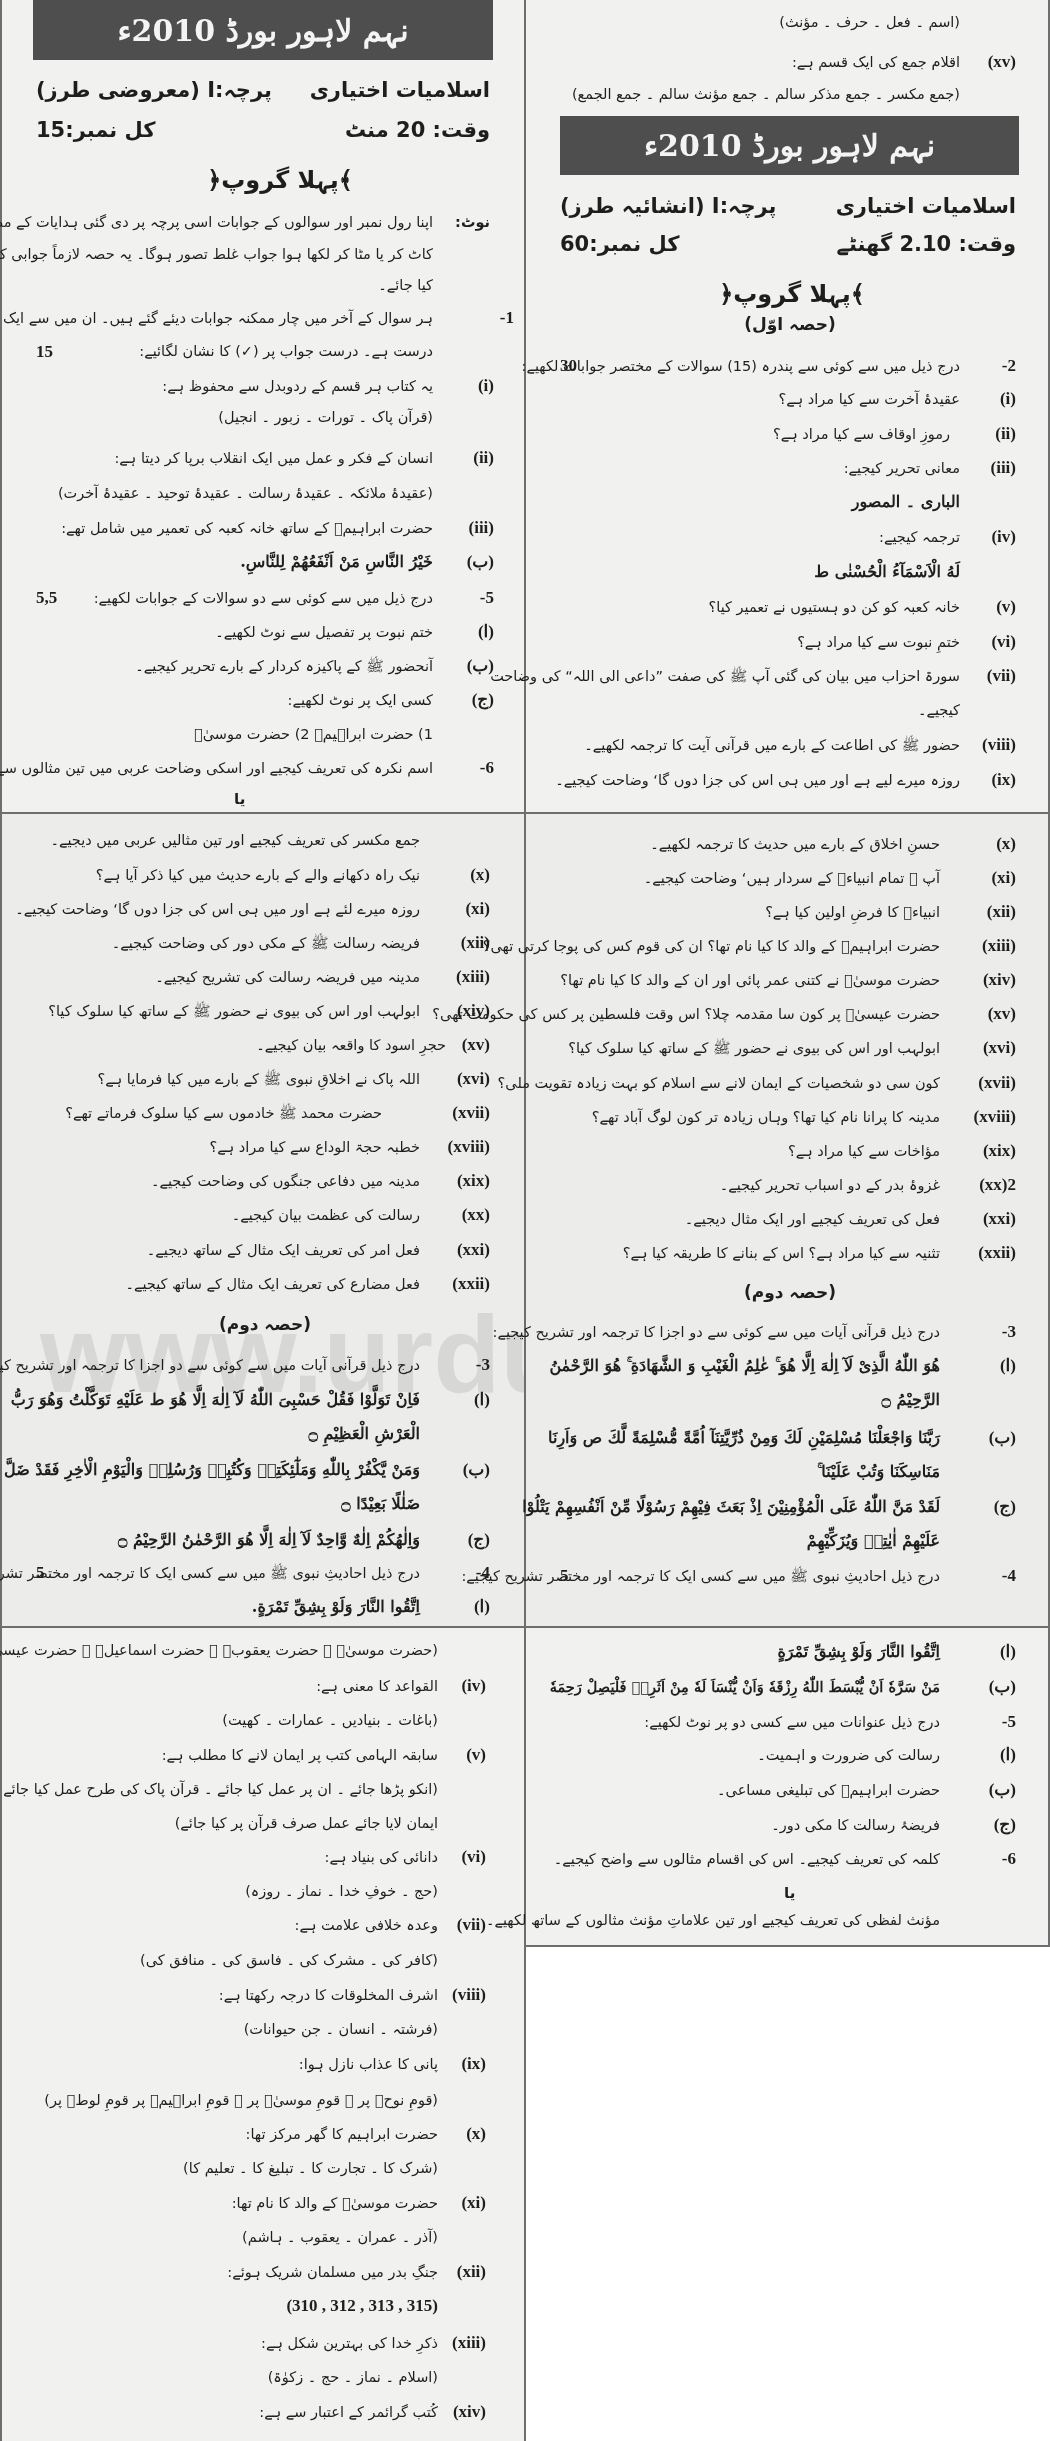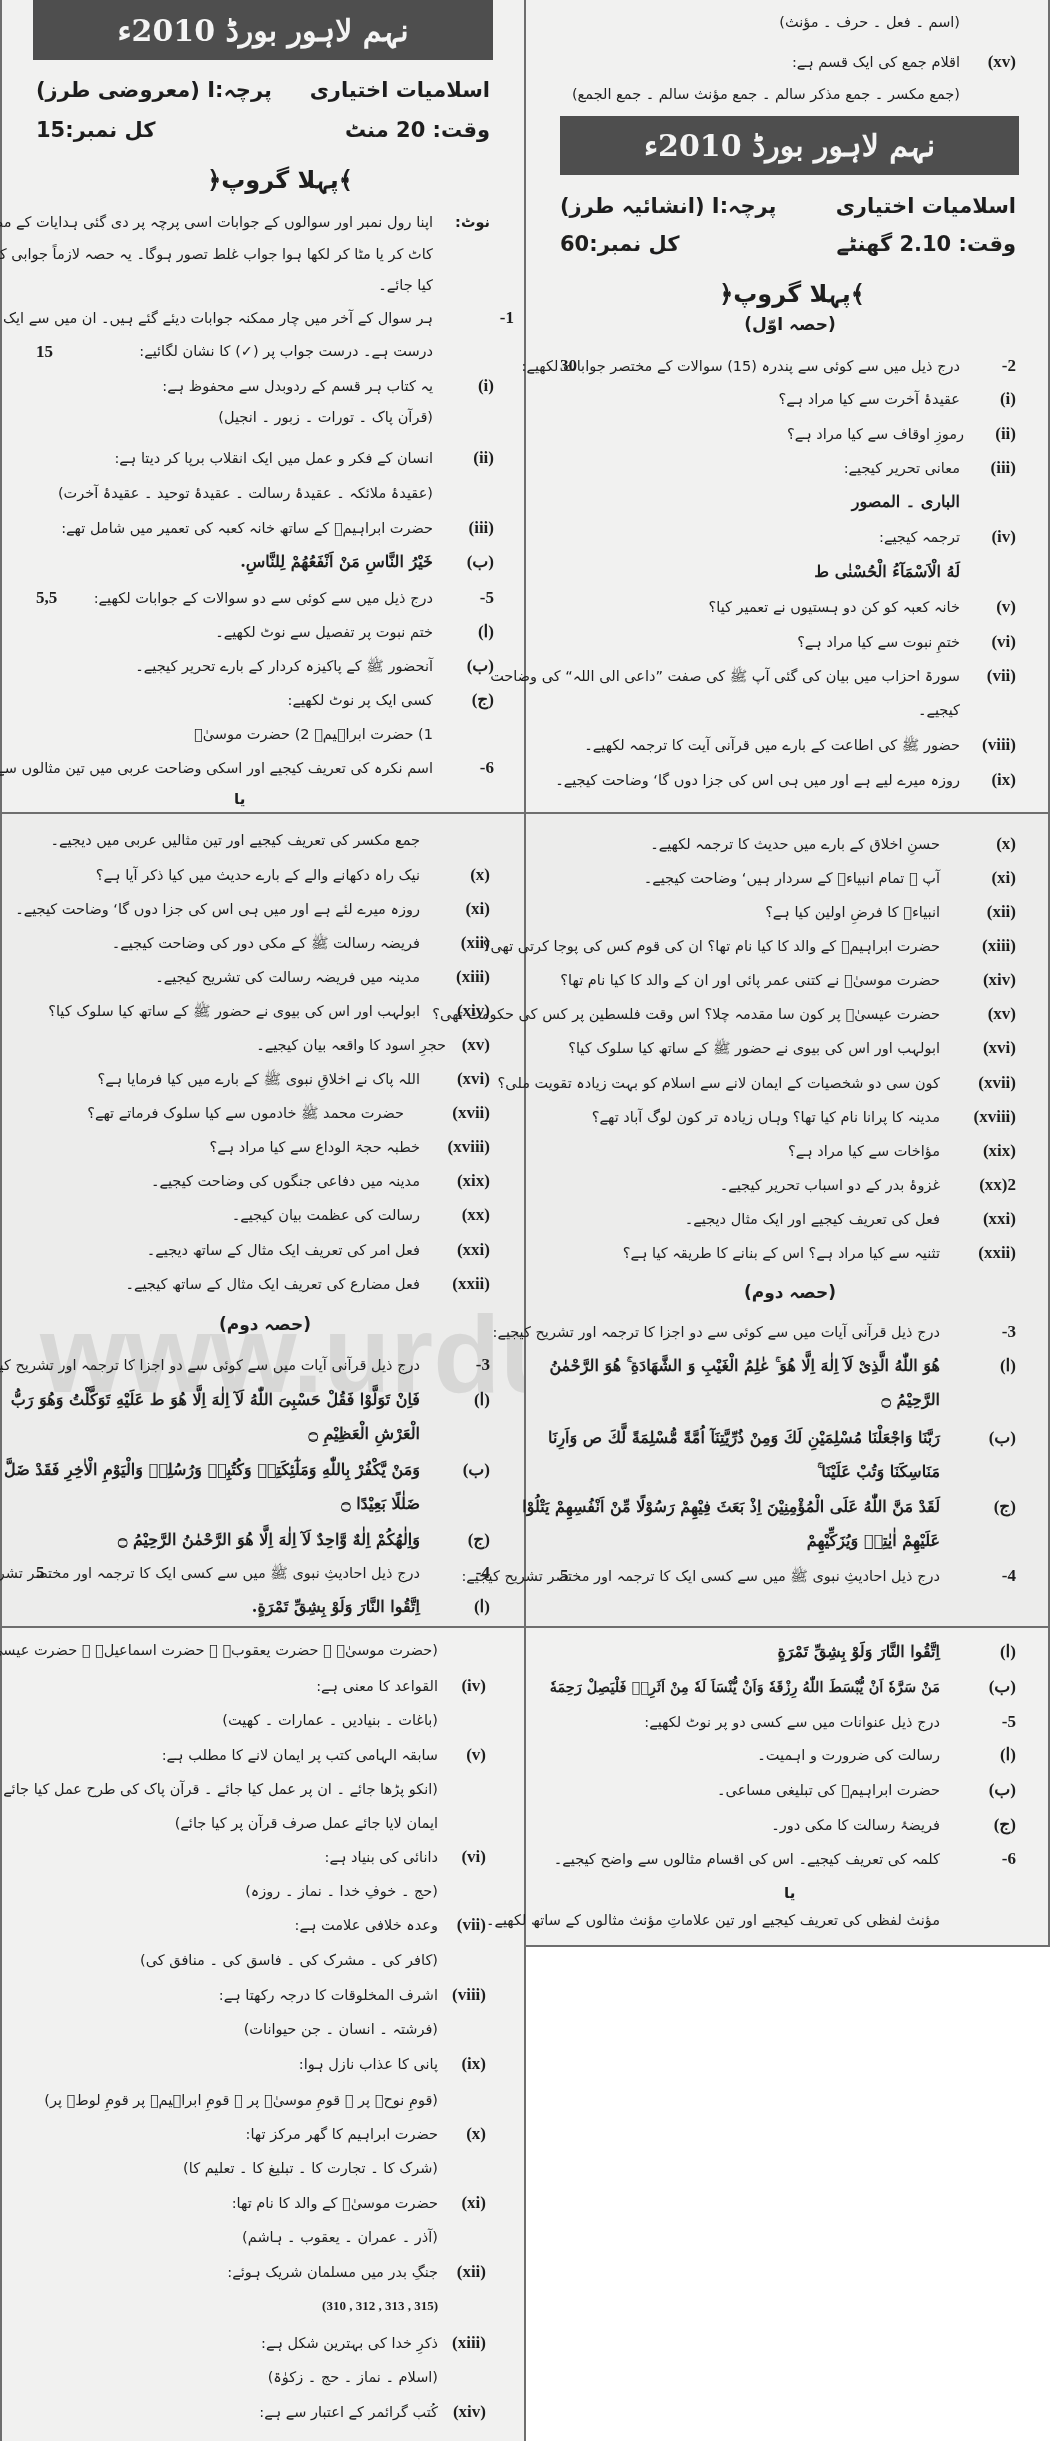--- a/index.html
+++ b/index.html
@@ -116,21 +116,21 @@
 <div class="line" style="right:630px;top:933px;">فریضہ رسالت ﷺ کے مکی دور کی وضاحت کیجیے۔</div>
 <div class="num" style="left:436px;top:967px;">(xiii)</div>
 <div class="line" style="right:630px;top:967px;">مدینہ میں فریضہ رسالت کی تشریح کیجیے۔</div>
 <div class="num" style="left:436px;top:1001px;">(xiv)</div>
 <div class="line" style="right:630px;top:1001px;">ابولہب اور اس کی بیوی نے حضور ﷺ کے ساتھ کیا سلوک کیا؟</div>
 <div class="num" style="left:436px;top:1035px;">(xv)</div>
 <div class="line" style="right:604px;top:1035px;">حجرِ اسود کا واقعہ بیان کیجیے۔</div>
 <div class="num" style="left:436px;top:1069px;">(xvi)</div>
 <div class="line" style="right:630px;top:1069px;">اللہ پاک نے اخلاقِ نبوی ﷺ کے بارے میں کیا فرمایا ہے؟</div>
 <div class="num" style="left:436px;top:1103px;">(xvii)</div>
-<div class="line" style="right:646px;top:1103px;">حضرت محمد ﷺ خادموں سے کیا سلوک فرماتے تھے؟</div>
+<div class="line" style="right:668px;top:1103px;">حضرت محمد ﷺ خادموں سے کیا سلوک فرماتے تھے؟</div>
 <div class="num" style="left:436px;top:1137px;">(xviii)</div>
 <div class="line" style="right:630px;top:1137px;">خطبہ حجۃ الوداع سے کیا مراد ہے؟</div>
 <div class="num" style="left:436px;top:1171px;">(xix)</div>
 <div class="line" style="right:630px;top:1171px;">مدینہ میں دفاعی جنگوں کی وضاحت کیجیے۔</div>
 <div class="num" style="left:436px;top:1205px;">(xx)</div>
 <div class="line" style="right:630px;top:1205px;">رسالت کی عظمت بیان کیجیے۔</div>
 <div class="num" style="left:436px;top:1240px;">(xxi)</div>
 <div class="line" style="right:630px;top:1240px;">فعل امر کی تعریف ایک مثال کے ساتھ دیجیے۔</div>
 <div class="num" style="left:436px;top:1274px;">(xxii)</div>
 <div class="line" style="right:630px;top:1274px;">فعل مضارع کی تعریف ایک مثال کے ساتھ کیجیے۔</div>
@@ -175,21 +175,21 @@
 <div class="line" style="right:612px;top:2054px;">پانی کا عذاب نازل ہوا:</div>
 <div class="line opts" style="right:612px;top:2090px;">(قومِ نوحؑ پر ۔ قومِ موسیٰؑ پر ۔ قومِ ابراہیمؑ پر قومِ لوطؑ پر)</div>
 <div class="num" style="left:432px;top:2124px;">(x)</div>
 <div class="line" style="right:612px;top:2124px;">حضرت ابراہیم کا گھر مرکز تھا:</div>
 <div class="line opts" style="right:612px;top:2158px;">(شرک کا ۔ تجارت کا ۔ تبلیغ کا ۔ تعلیم کا)</div>
 <div class="num" style="left:432px;top:2193px;">(xi)</div>
 <div class="line" style="right:612px;top:2193px;">حضرت موسیٰؑ کے والد کا نام تھا:</div>
 <div class="line opts" style="right:612px;top:2227px;">(آذر ۔ عمران ۔ یعقوب ۔ ہاشم)</div>
 <div class="num" style="left:432px;top:2262px;">(xii)</div>
 <div class="line" style="right:612px;top:2262px;">جنگِ بدر میں مسلمان شریک ہوئے:</div>
-<div class="line opts" style="right:612px;top:2296px;direction:ltr;font-family:'Liberation Serif',serif;font-weight:bold;font-size:13px;">(310 , 312 , 313 , 315)</div>
+<div class="line opts" style="right:612px;top:2296px;direction:ltr;font-family:'Liberation Serif',serif;font-weight:bold;font-size:17px;">(310 , 312 , 313 , 315)</div>
 <div class="num" style="left:432px;top:2333px;">(xiii)</div>
 <div class="line" style="right:612px;top:2333px;">ذکرِ خدا کی بہترین شکل ہے:</div>
 <div class="line opts" style="right:612px;top:2367px;">(اسلام ۔ نماز ۔ حج ۔ زکوٰۃ)</div>
 <div class="num" style="left:432px;top:2402px;">(xiv)</div>
 <div class="line" style="right:612px;top:2402px;">کُتب گرائمر کے اعتبار سے ہے:</div>
 
 <div class="panel" style="left:524px;top:-2px;width:526px;height:816px;"></div>
 <div class="line opts" style="right:90px;top:12px;">(اسم ۔ فعل ۔ حرف ۔ مؤنث)</div>
 <div class="num" style="left:962px;top:52px;">(xv)</div>
 <div class="line" style="right:90px;top:52px;">اقلام جمع کی ایک قسم ہے:</div>
@@ -205,21 +205,21 @@
 <div class="group" style="left:712px;top:280px;width:160px;">﴾پہلا گروپ﴿</div>
 <div class="section" style="left:725px;top:314px;width:130px;">(حصہ اوّل)</div>
 
 <div class="num" style="left:962px;top:356px;">-2</div>
 <div class="line" style="right:90px;top:356px;">درج ذیل میں سے کوئی سے پندرہ (15) سوالات کے مختصر جوابات لکھیے:</div>
 <div class="marks" style="left:560px;top:356px;">30</div>
 
 <div class="num" style="left:962px;top:389px;">(i)</div>
 <div class="line" style="right:90px;top:389px;">عقیدۂ آخرت سے کیا مراد ہے؟</div>
 <div class="num" style="left:962px;top:424px;">(ii)</div>
-<div class="line" style="right:86px;top:424px;margin-left:45px;">رموزِ اوقاف سے کیا مراد ہے؟</div>
+<div class="line" style="right:100px;top:424px;margin-left:45px;">رموزِ اوقاف سے کیا مراد ہے؟</div>
 <div class="num" style="left:962px;top:458px;">(iii)</div>
 <div class="line" style="right:90px;top:458px;">معانی تحریر کیجیے:</div>
 <div class="line arabic" style="right:90px;top:492px;">البارى ۔ المصور</div>
 <div class="num" style="left:962px;top:527px;">(iv)</div>
 <div class="line" style="right:90px;top:527px;">ترجمہ کیجیے:</div>
 <div class="line arabic" style="right:90px;top:562px;">لَهُ الْاَسْمَآءُ الْحُسْنٰى ط</div>
 <div class="num" style="left:962px;top:597px;">(v)</div>
 <div class="line" style="right:90px;top:597px;">خانہ کعبہ کو کن دو ہستیوں نے تعمیر کیا؟</div>
 <div class="num" style="left:962px;top:632px;">(vi)</div>
 <div class="line" style="right:90px;top:632px;">ختمِ نبوت سے کیا مراد ہے؟</div>

